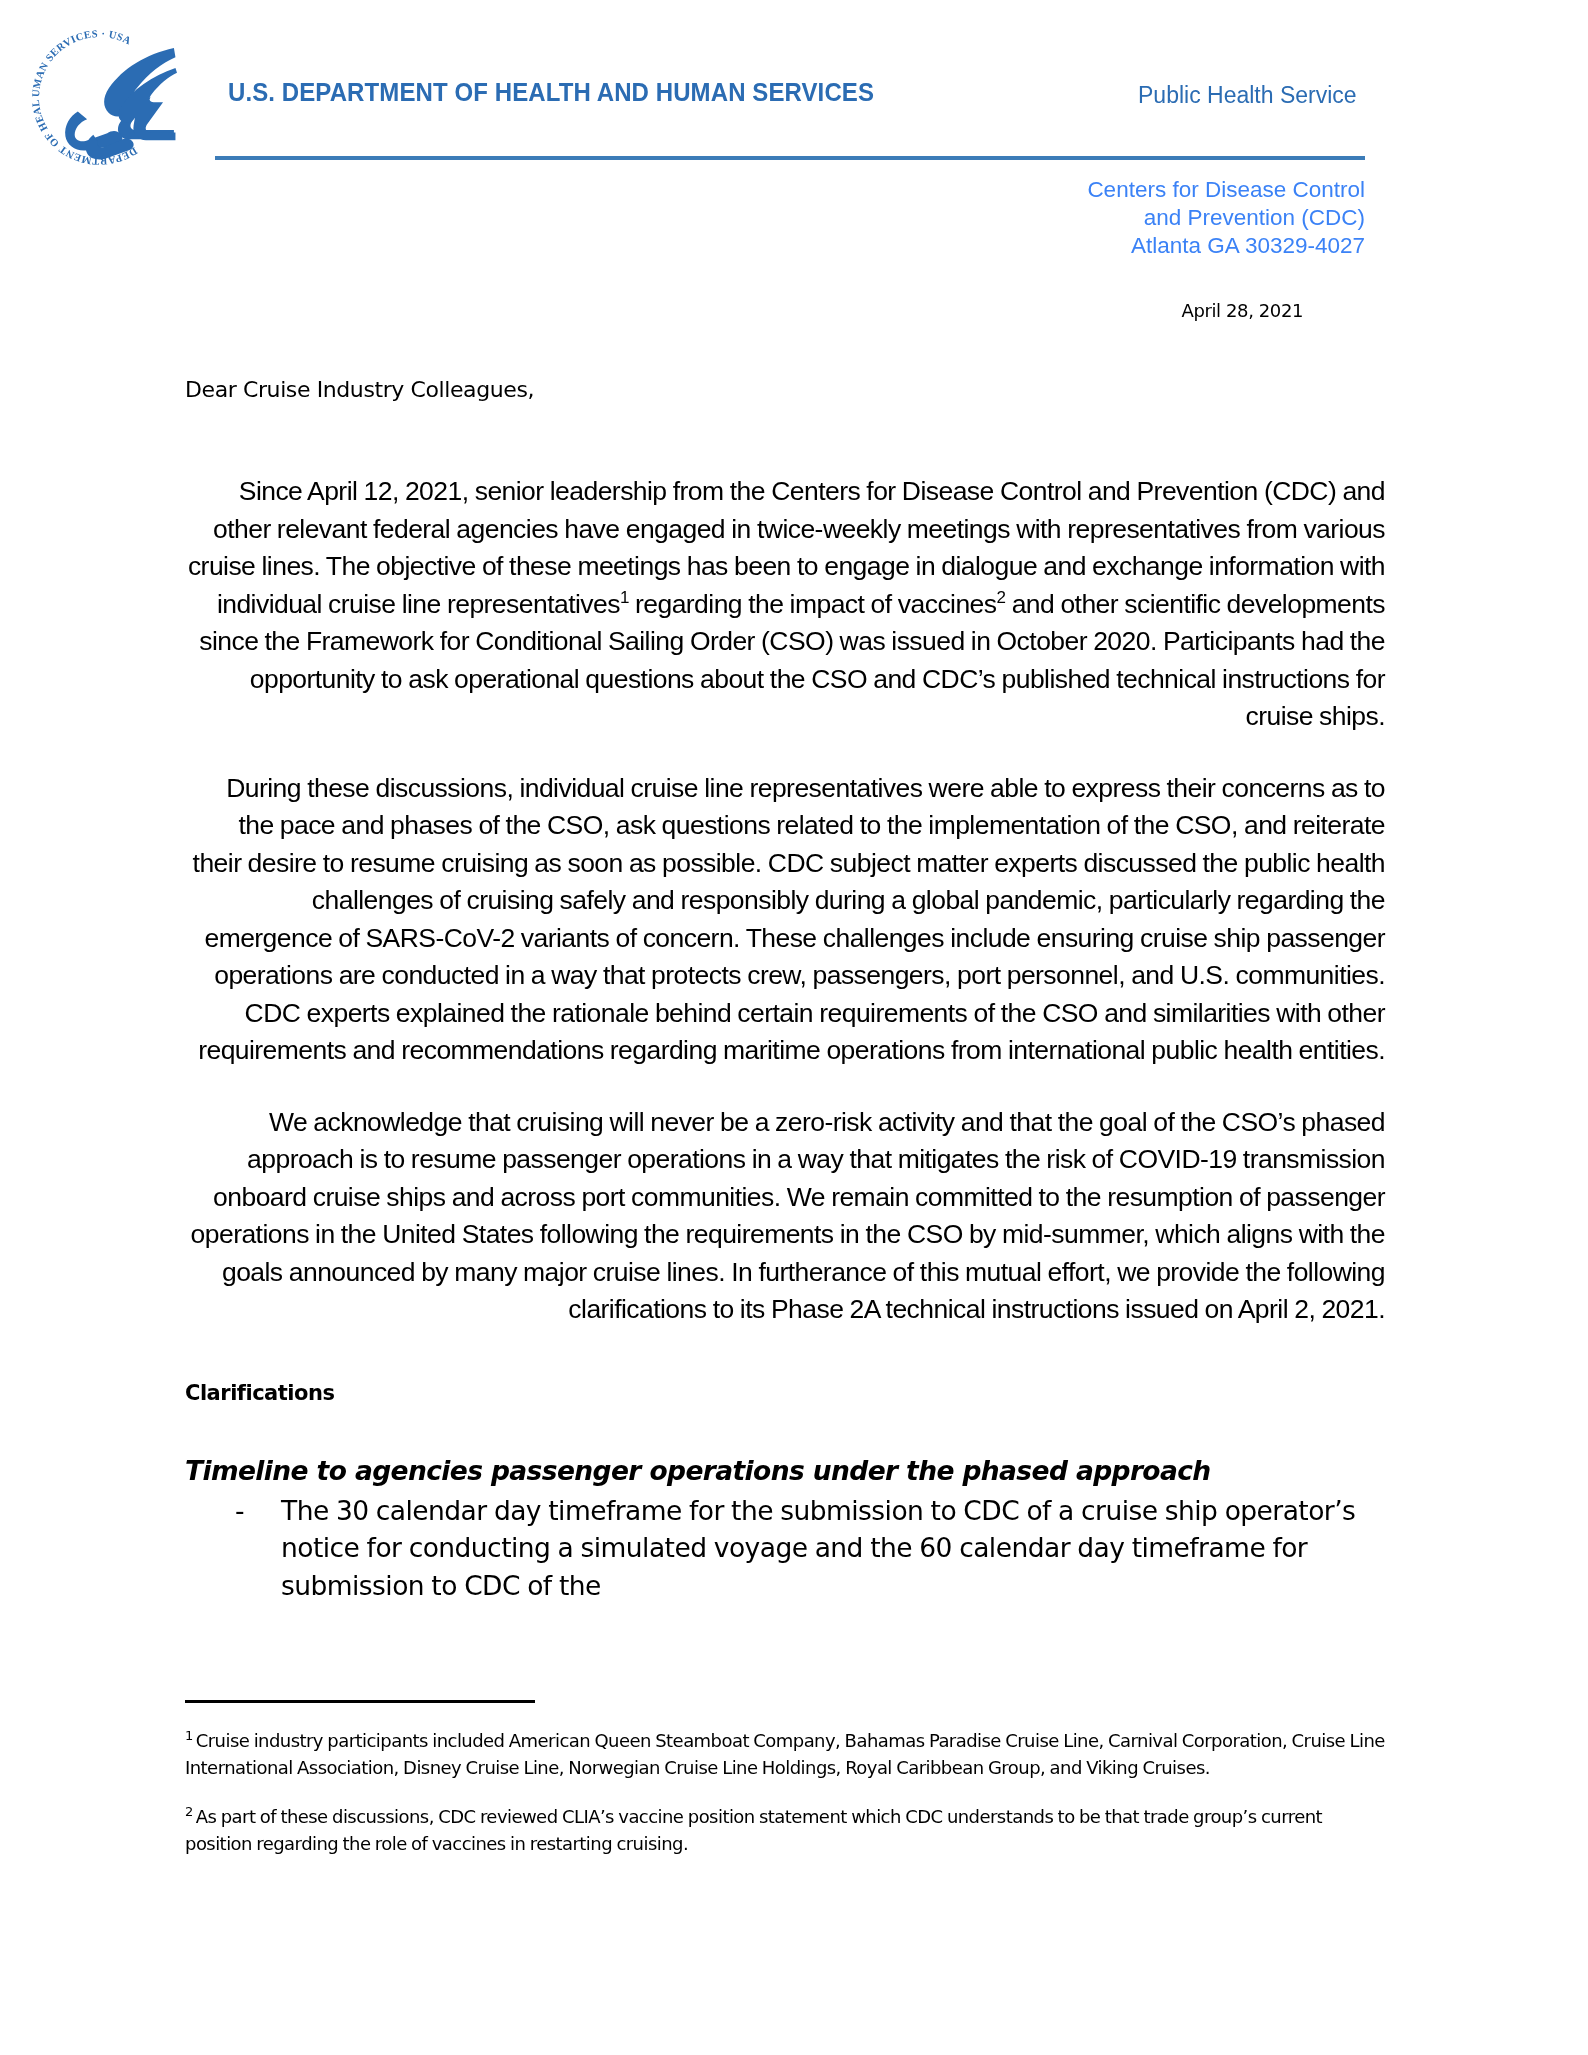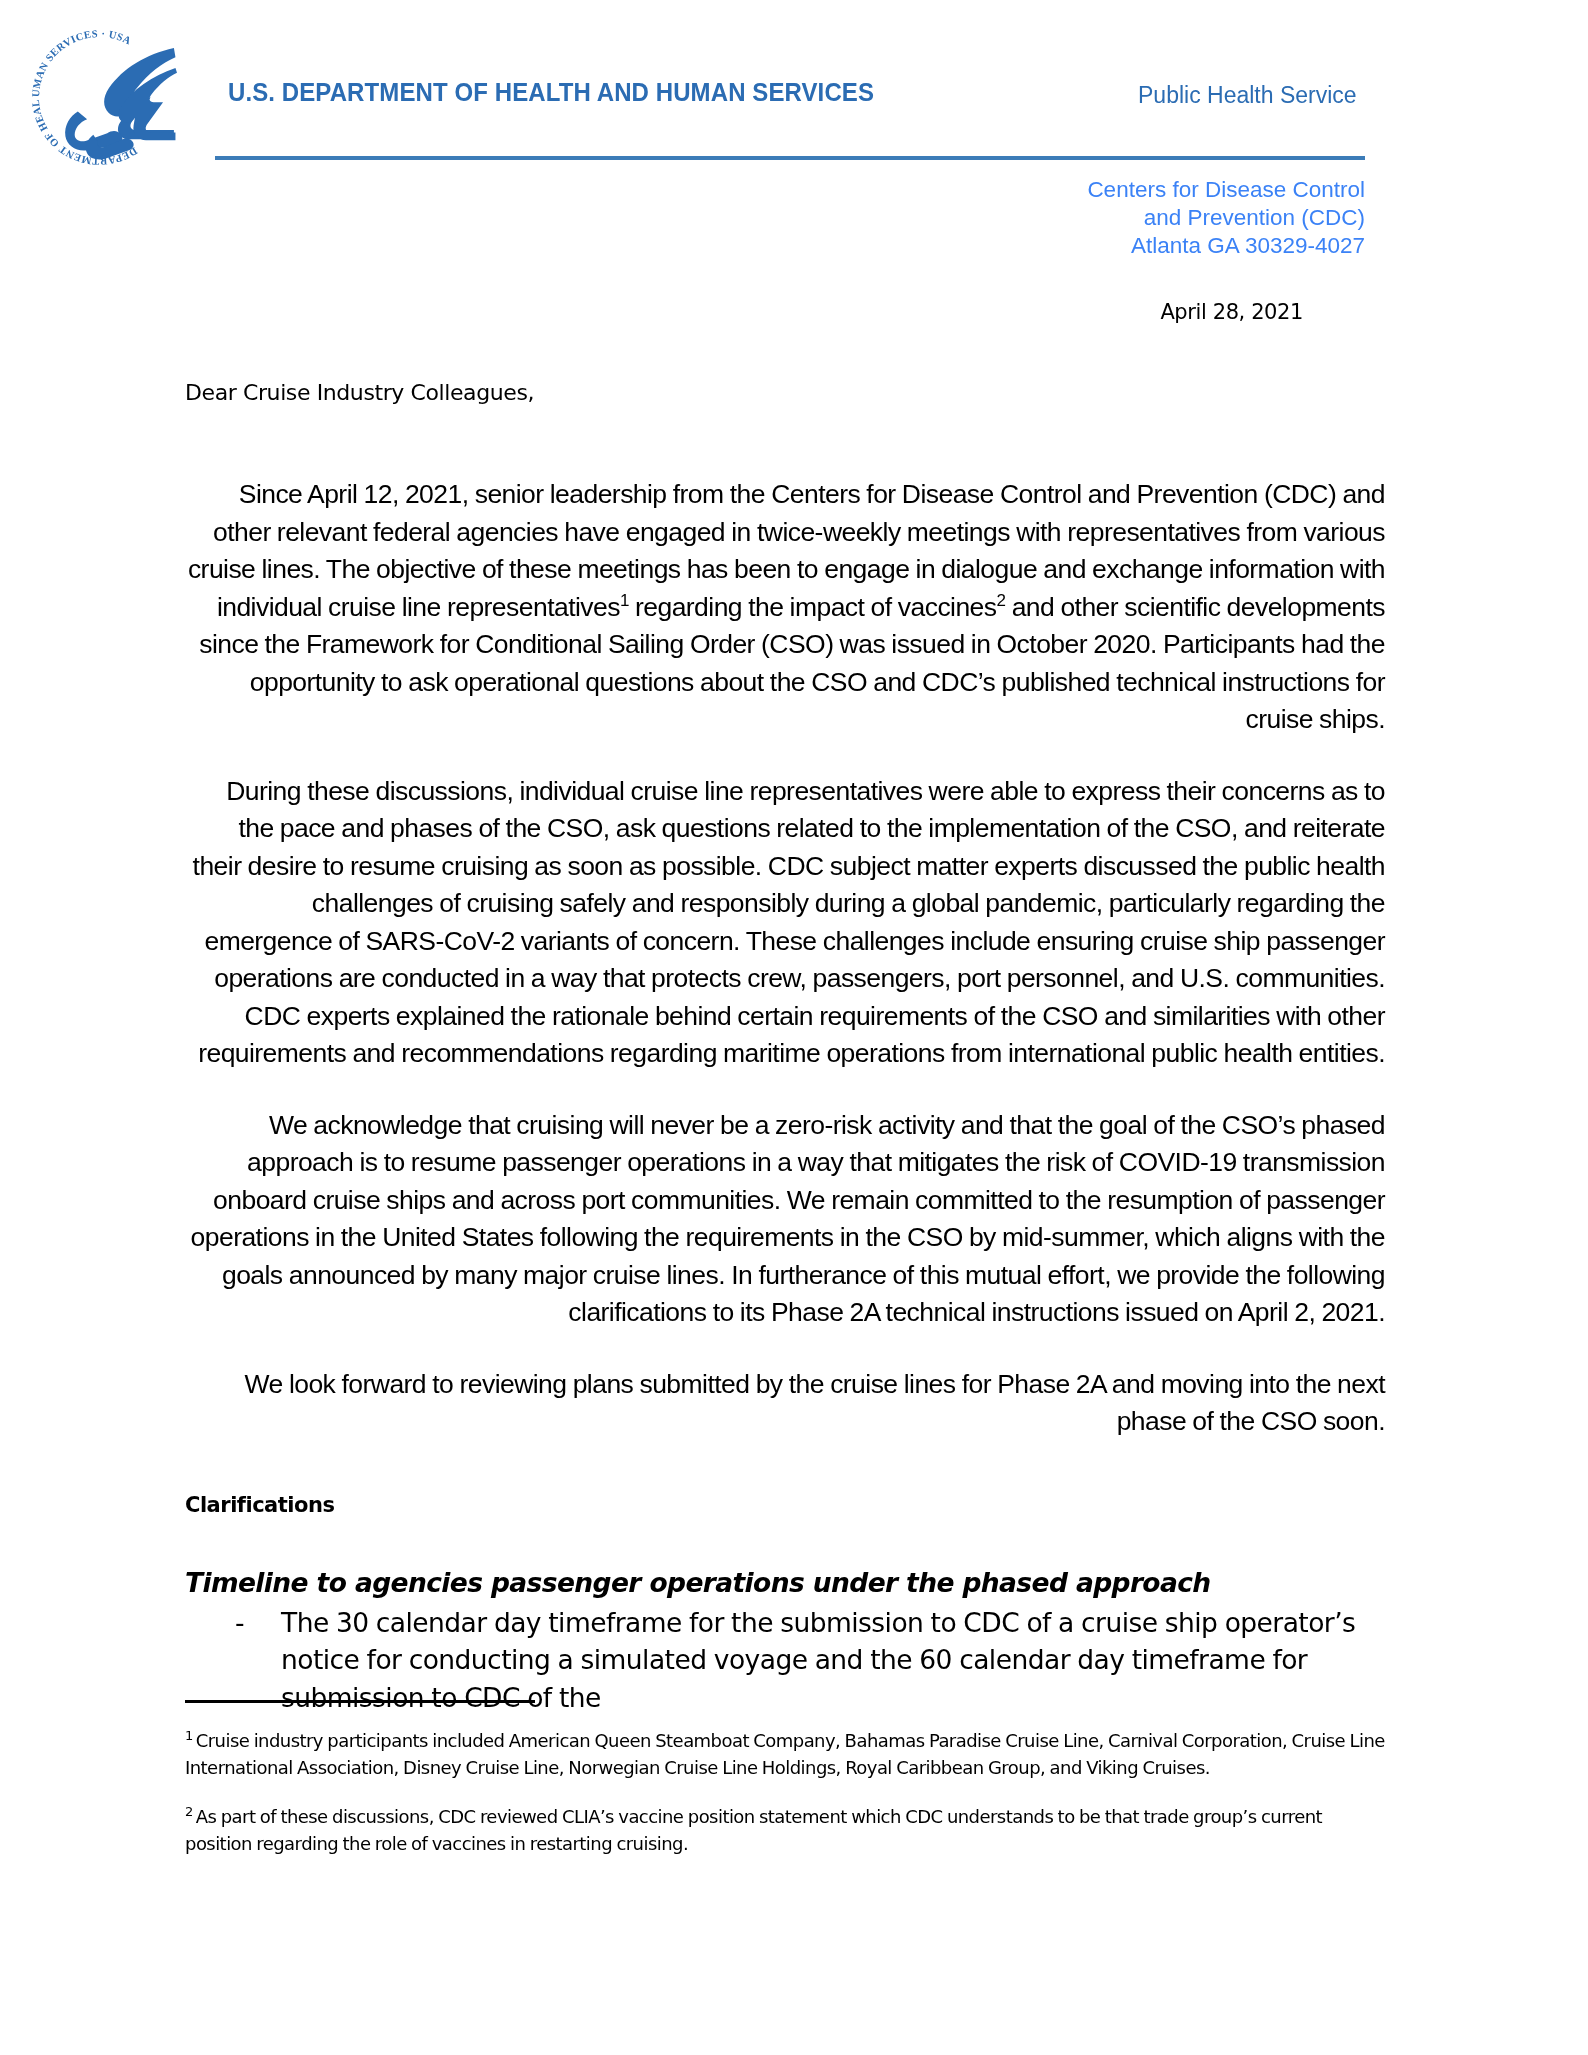--- a/index.html
+++ b/index.html
@@ -92,21 +92,21 @@
   .body-area {
     position: absolute;
     left: 185px;
     top: 300px;
     width: 1200px;
   }
 
   .date-line {
     text-align: right;
     padding-right: 82px;
-    font-size: 21px;
+    font-size: 18px;
     margin-bottom: 56px;
     font-family: "DejaVu Sans", sans-serif;
     letter-spacing: -0.4px;
   }
 
   .salutation {
     font-size: 22px;
     margin-bottom: 71px;
     font-family: "DejaVu Sans", sans-serif;
     letter-spacing: -0.4px;
@@ -244,21 +244,20 @@
     <div class="date-line">April 28, 2021</div>
 
     <div class="salutation">Dear Cruise Industry Colleagues,</div>
 
     <p class="para"><span>Since April 12, 2021, senior leadership from the Centers for Disease Control and Prevention (CDC) and other relevant federal agencies have engaged in twice-weekly meetings with representatives from various cruise lines. The objective of these meetings has been to engage in dialogue and exchange information with individual cruise line representatives</span><sup class="fnref">1</sup><span> regarding the impact of vaccines</span><sup class="fnref">2</sup><span> and other scientific developments since the Framework for Conditional Sailing Order (CSO) was issued in October 2020. Participants had the opportunity to ask operational questions about the CSO and CDC’s published technical instructions for cruise ships.</span></p>
 
     <p class="para">During these discussions, individual cruise line representatives were able to express their concerns as to the pace and phases of the CSO, ask questions related to the implementation of the CSO, and reiterate their desire to resume cruising as soon as possible. CDC subject matter experts discussed the public health challenges of cruising safely and responsibly during a global pandemic, particularly regarding the emergence of SARS-CoV-2 variants of concern. These challenges include ensuring cruise ship passenger operations are conducted in a way that protects crew, passengers, port personnel, and U.S. communities. CDC experts explained the rationale behind certain requirements of the CSO and similarities with other requirements and recommendations regarding maritime operations from international public health entities.</p>
 
     <p class="para">We acknowledge that cruising will never be a zero-risk activity and that the goal of the CSO’s phased approach is to resume passenger operations in a way that mitigates the risk of COVID-19 transmission onboard cruise ships and across port communities. We remain committed to the resumption of passenger operations in the United States following the requirements in the CSO by mid-summer, which aligns with the goals announced by many major cruise lines. In furtherance of this mutual effort, we provide the following clarifications to its Phase 2A technical instructions issued on April 2, 2021.</p>
 
-    <p class="para">We look forward to reviewing plans submitted by the cruise lines for Phase 2A and moving into the next phase of the CSO soon.</p>
 
     <h3 class="section-head">Clarifications</h3>
 
     <h4 class="sub-head">Timeline to agencies passenger operations under the phased approach</h4>
 
     <ul class="dash-list">
       <li><span class="dash">-</span><span>The 30 calendar day timeframe for the submission to CDC of a cruise ship operator’s notice for conducting a simulated voyage and the 60 calendar day timeframe for submission to CDC of the</span></li>
     </ul>
   </div>
 

